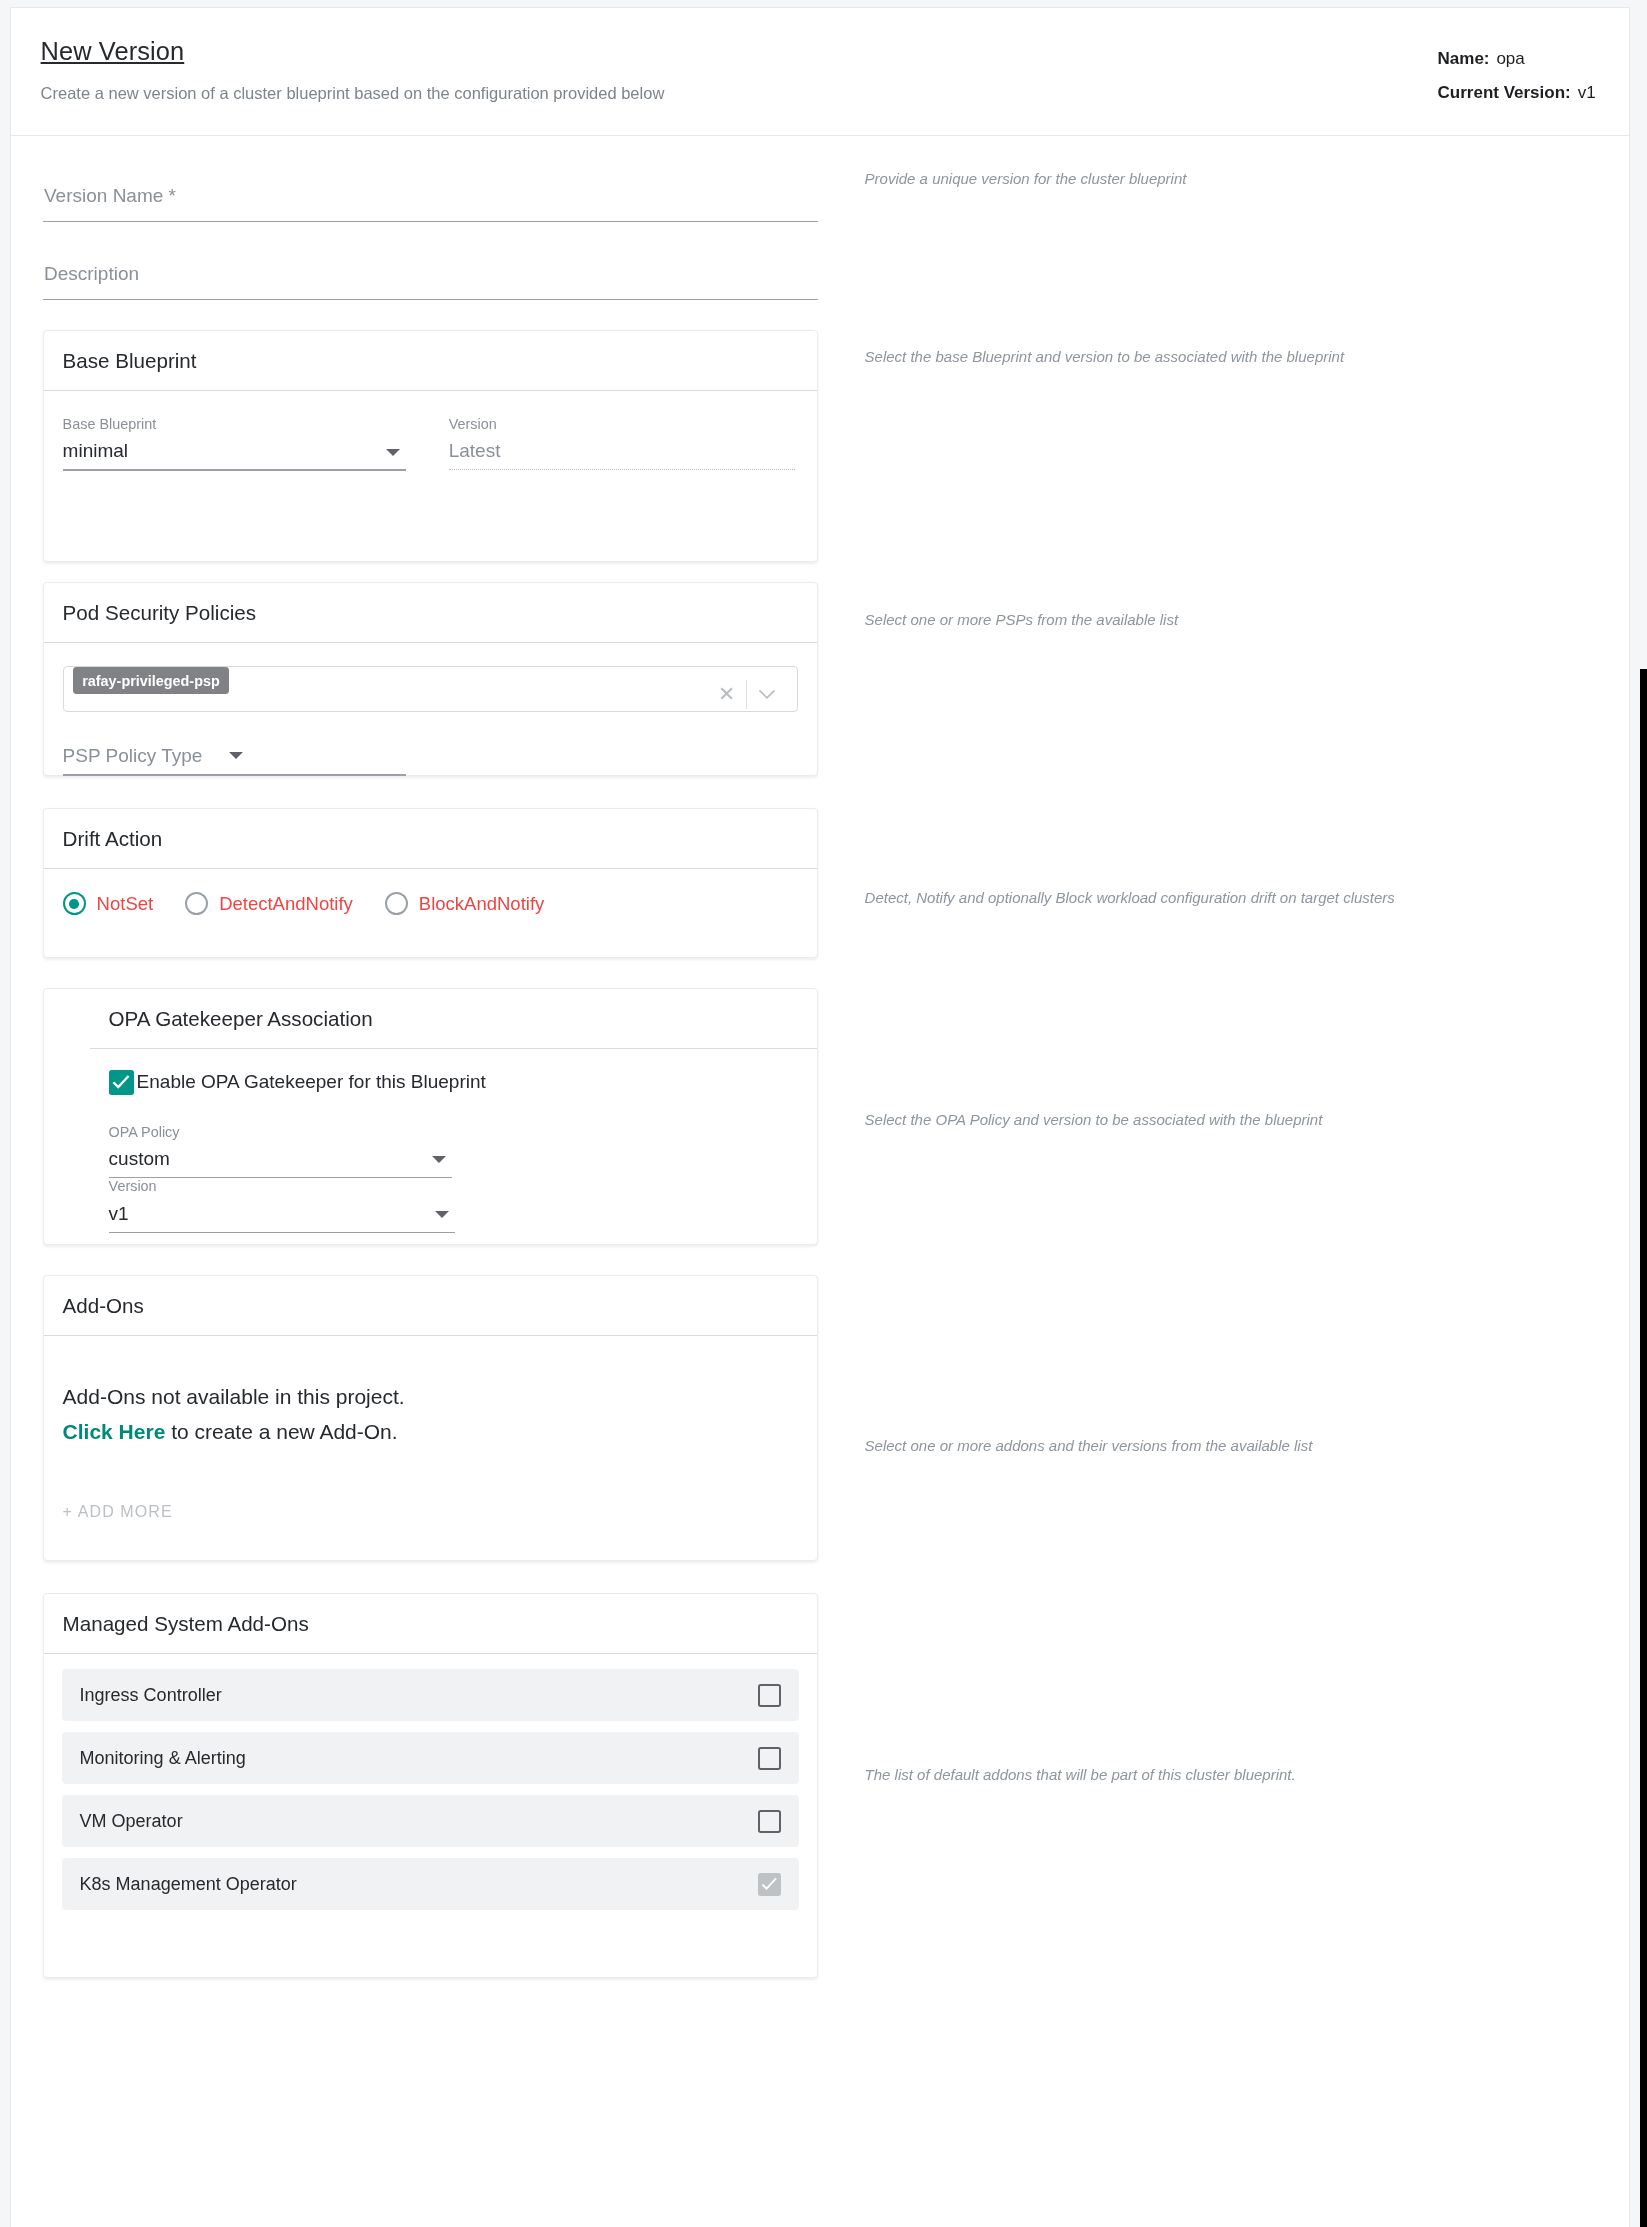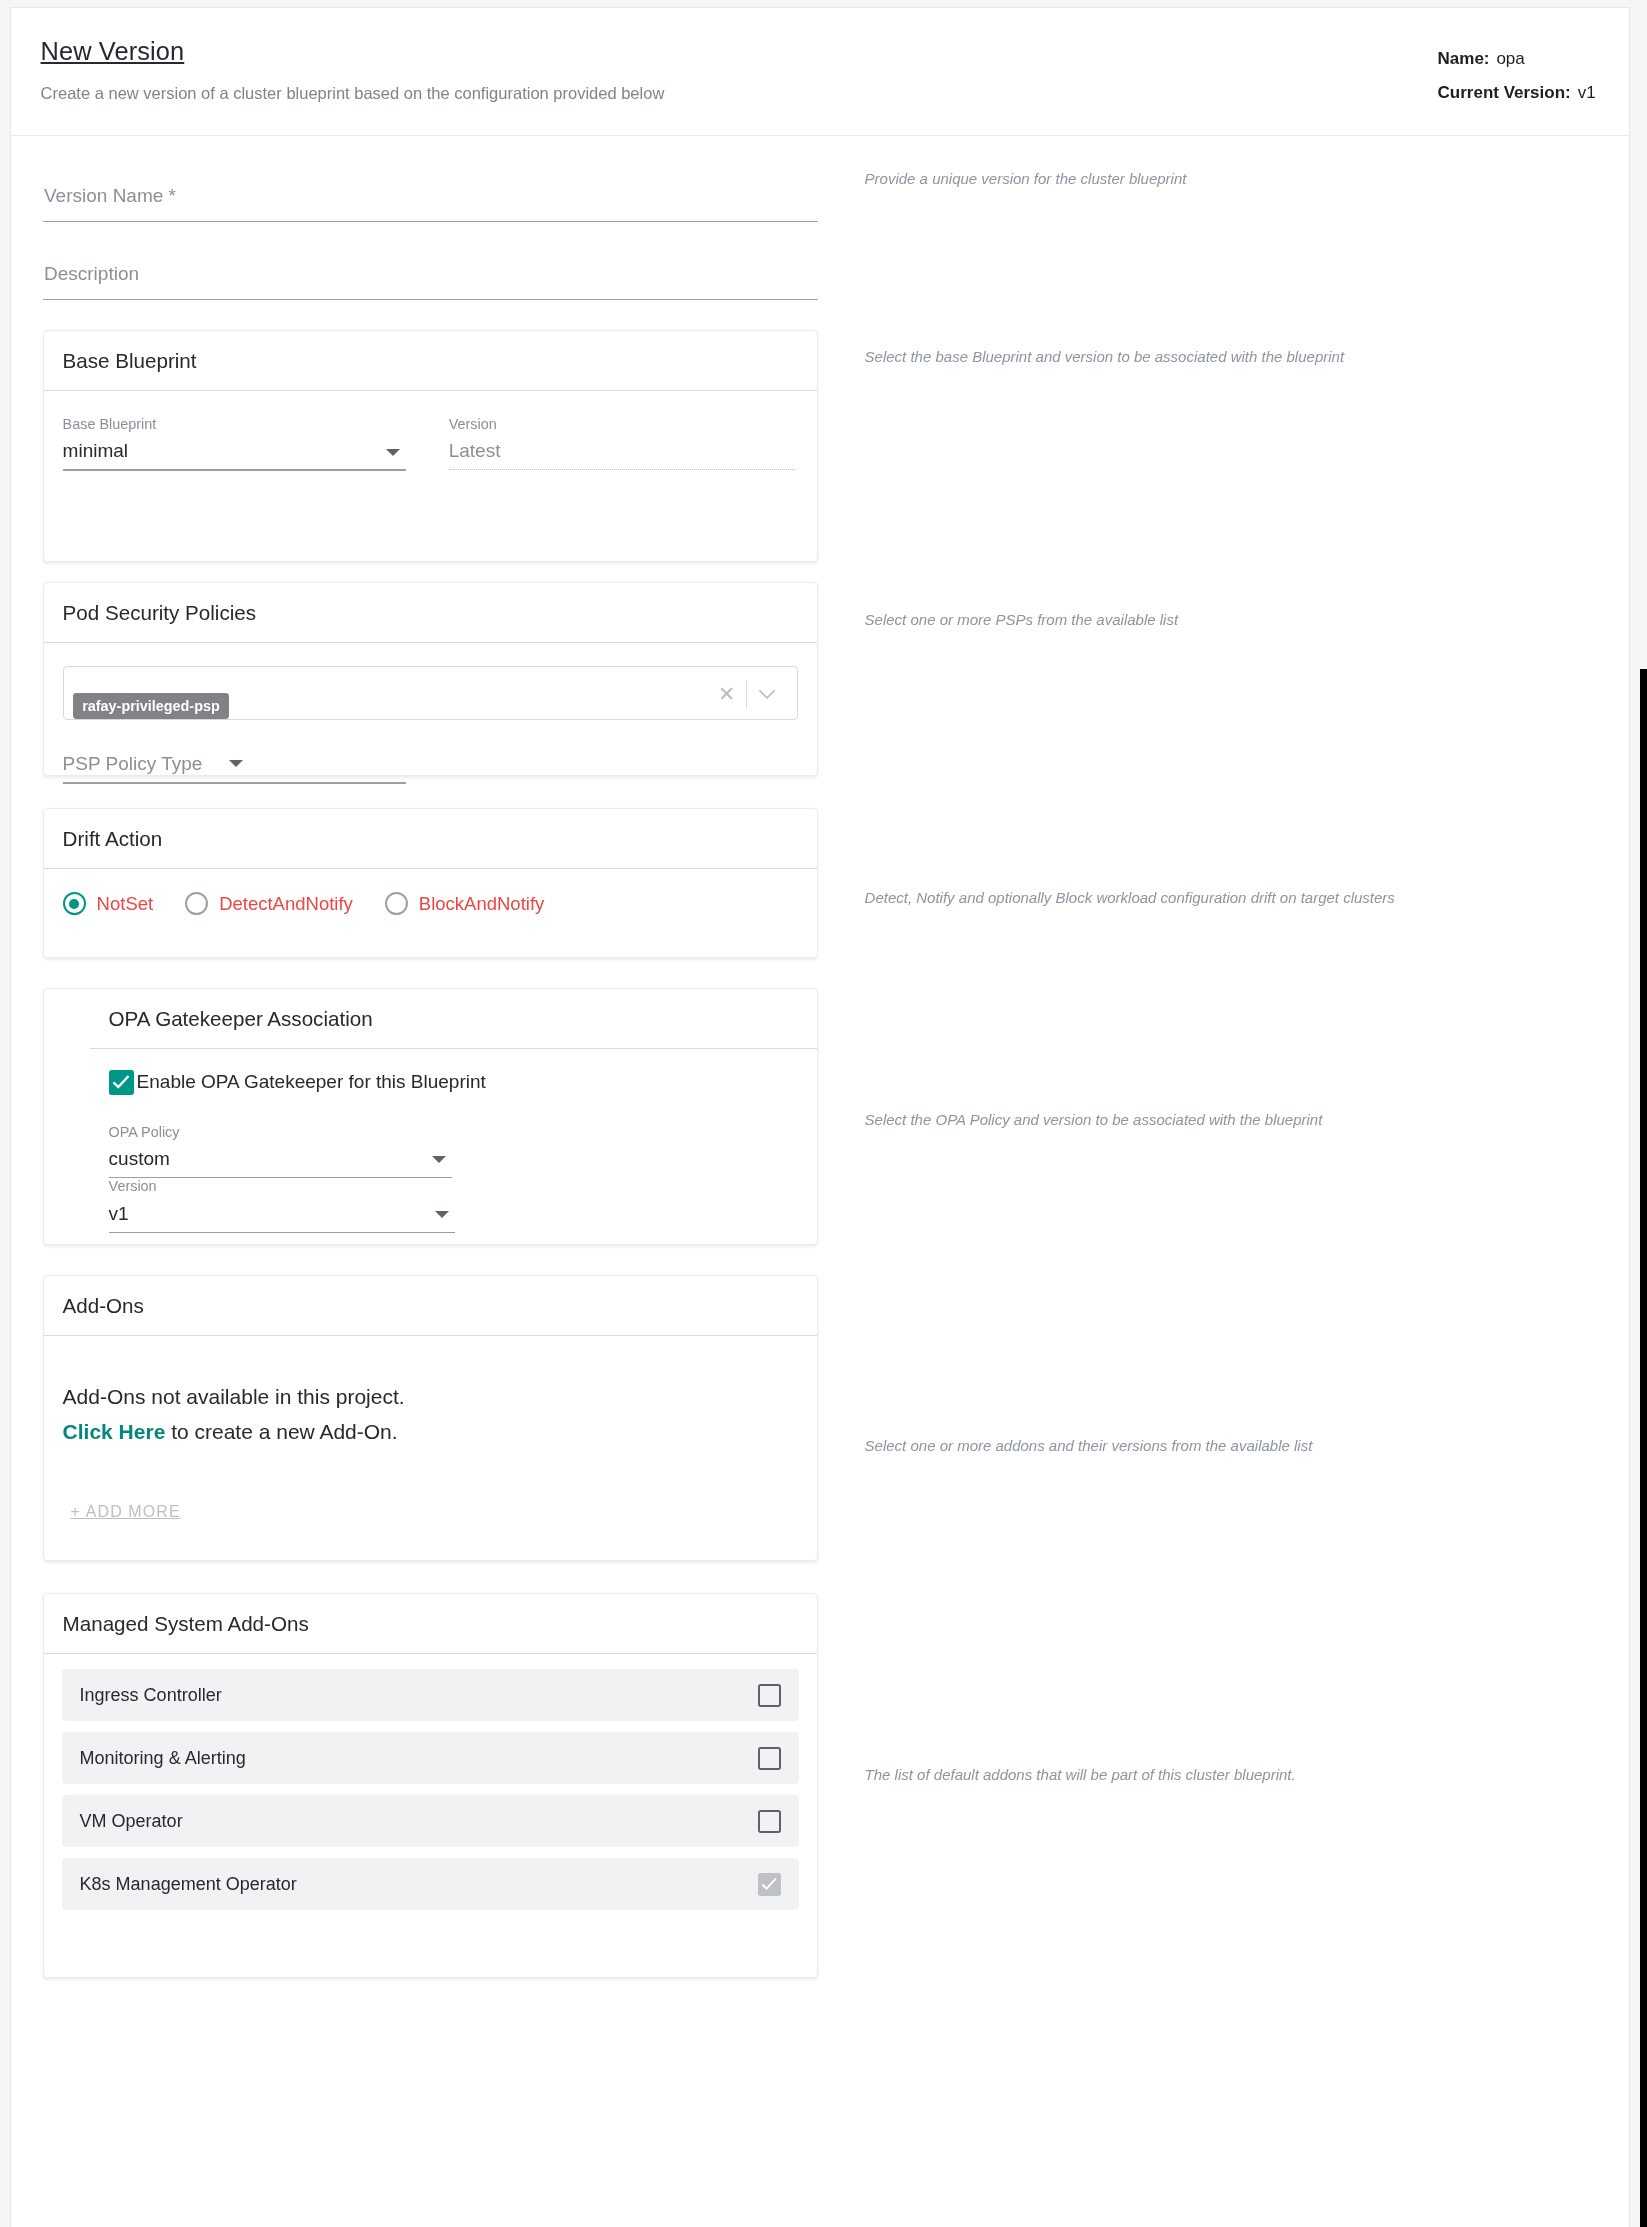--- a/index.html
+++ b/index.html
@@ -162,24 +162,24 @@
     height: 0;
     background: transparent;
     border-bottom: 1.4px dotted #b9bdc2;
   }
 
   
   .multisel {
     position: relative;
     border: 0.7px solid #d7dadd;
     border-radius: 4.1px;
-    height: 54px;
+    height: 46px;
     padding: 0 9.6px;
     display: flex;
-    align-items: flex-end;
+    align-items: flex-start;
     background: #fff;
   }
   .chip {
     background: #808285;
     color: #ffffff;
     font-size: 14.4px;
     font-weight: bold;
     border-radius: 3.4px;
     padding: 6.2px 9px;
     line-height: 1;
@@ -451,21 +451,21 @@
 
       <div class="card" style="margin-top:30px; height:286px;">
         <div class="card-head">
           <span class="t">Add-Ons</span>
         </div>
         <div class="card-body" style="padding:44px 19px 0 19px; position:relative; height:225px;">
           <div class="empty-line">Add-Ons not available in this project.</div>
           <div class="empty-line">
             <span class="link-teal">Click Here</span><span> to create a new Add-On.</span>
           </div>
-          <div class="addmore" style="position:absolute; left:27px; bottom:40px;text-decoration:underline;">+ ADD MORE</div>
+          <div class="addmore" style="position:absolute; left:19px; bottom:40px;">+ ADD MORE</div>
         </div>
       </div>
 
       <div class="card" style="margin-top:32px; height:385px;">
         <div class="card-head">
           <span class="t">Managed System Add-Ons</span>
         </div>
         <div class="card-body" style="padding:15px 18px 15px 18px;">
 
           <div class="mrow">

